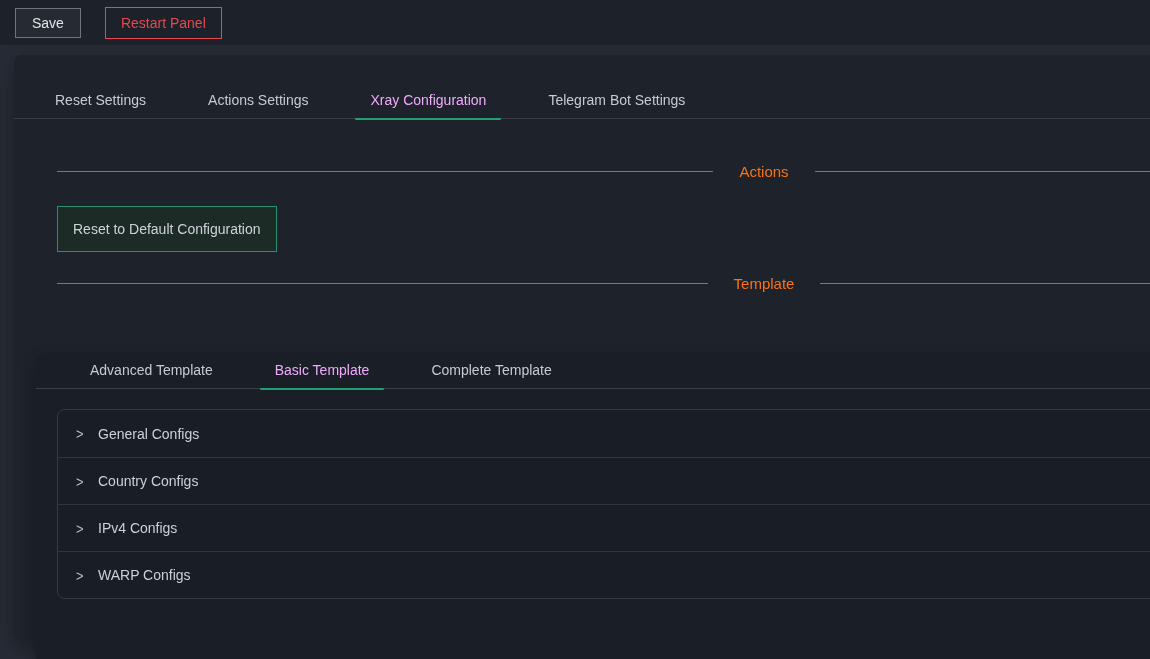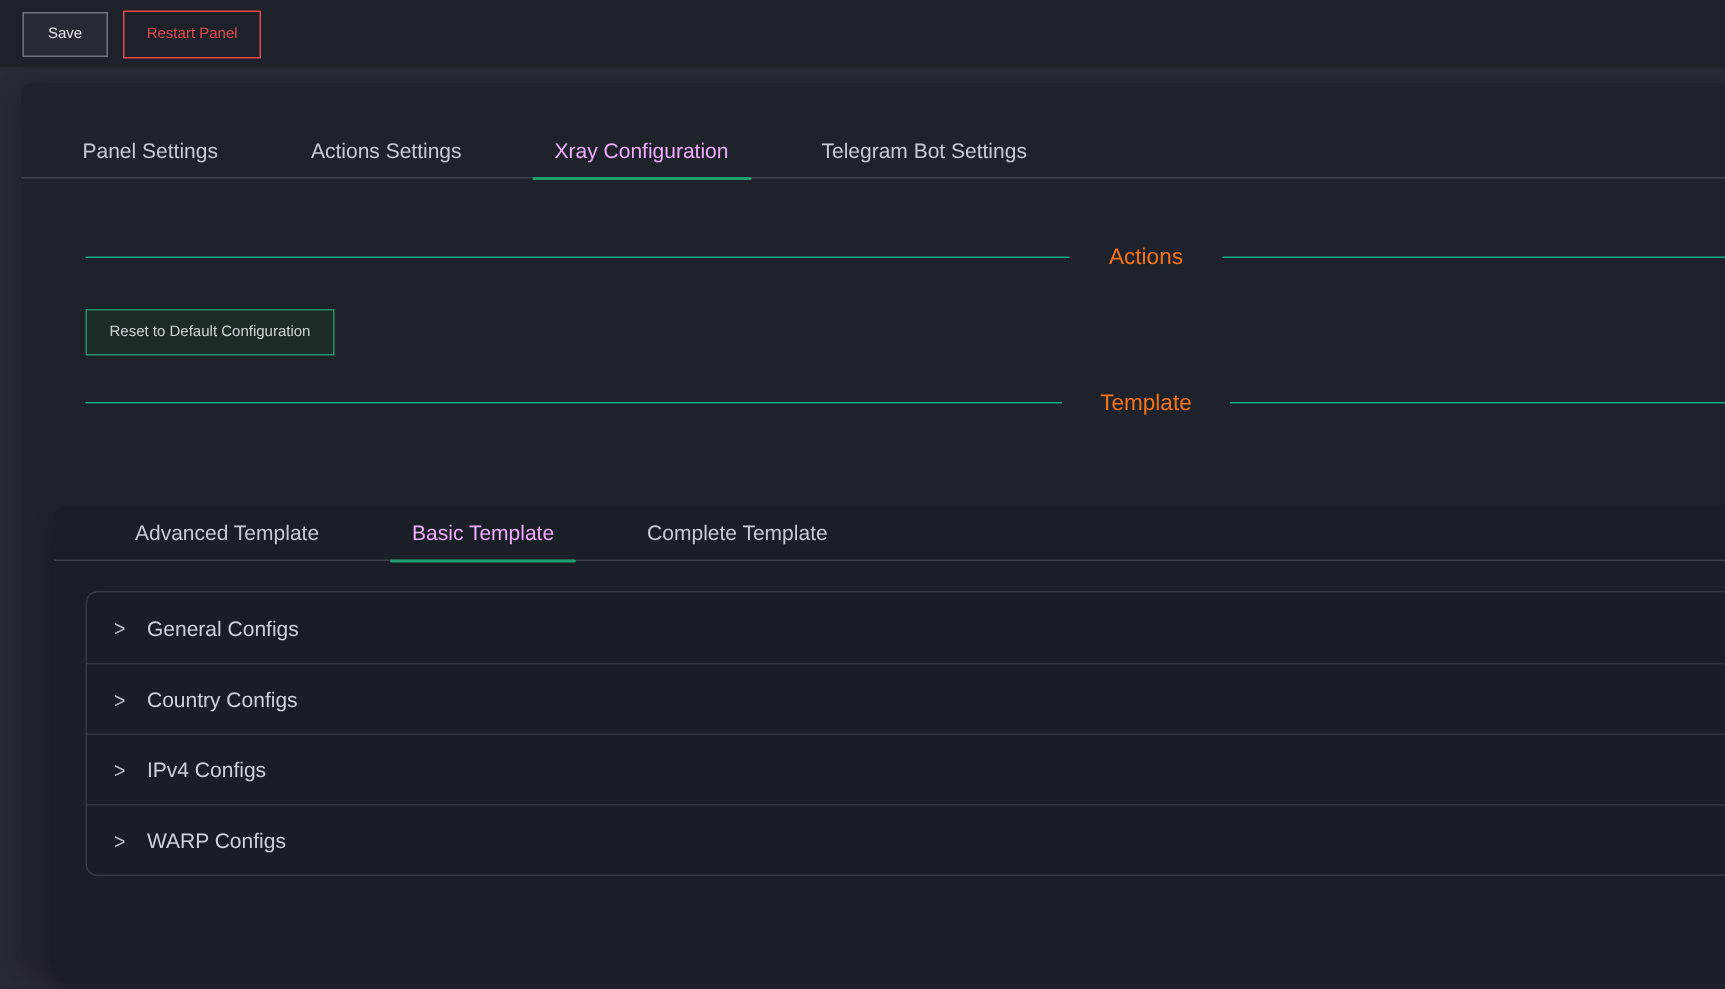--- a/index.html
+++ b/index.html
@@ -9,28 +9,28 @@
     font-family:"Liberation Sans", sans-serif;
     position:relative;
   }
 
   
   .topbar {
     position:absolute; top:0; left:0; width:100%; height:45px;
     background:#1d212a;
     display:flex; align-items:center; padding-left:15px;
   }
-  .btn { font-family:"Liberation Sans", sans-serif; font-size:10px; cursor:pointer;
+  .btn { font-family:"Liberation Sans", sans-serif; font-size:14px; cursor:pointer;
          border-radius:0;text-align:right; }
   .btn-save {
     height:30px; padding:0 16px;
     background:#262a33; border:1px solid #6f747e; color:#e3e5e8;
   }
   .btn-restart {
-    height:32px; padding:0 15px; margin-left:10px;
+    height:32px; padding:0 15px; margin-left:24px;
     background:transparent; border:1px solid #e5494e; color:#e5494e;
   }
 
   
   .outer-card {
     position:absolute; left:14px; top:55px;
     width:1500px; height:586px;
     background:#1e222b; border-radius:8px;
     box-shadow:0 8px 20px rgba(0,0,0,0.28);
   }
@@ -55,21 +55,21 @@
   
   .divider { display:flex; align-items:center; height:32px; margin:0 43px; }
   .divider .line { flex:1; height:1px; background:#0fae80; }
   .divider .label { margin:0 26px; font-size:15px; color:#f97316; white-space:nowrap; }
   .divider-actions { margin-top:36px; }
   .divider-templates { margin-top:15px; }
 
   
   .btn-reset {
     display:block; margin:19px 0 0 43px;
-    height:31px; padding:0 15px;
+    height:46px; padding:0 15px;
     background:#1d2b27; border:1px solid #2b8f6b; color:#ced3d9;
   }
 
   
   .inner-card {
     margin:16px 0 0 22px; width:1456px; height:318px;
     background:#1a1e27; border-radius:8px;
     box-shadow:0 6px 14px rgba(0,0,0,0.25);
   }
   .tabs-inner { margin-top:54px; padding-left:39px; }
@@ -95,21 +95,21 @@
 <body>
 
 <header class="topbar">
   <button class="btn btn-save">Save</button>
   <button class="btn btn-restart">Restart Panel</button>
 </header>
 
 <main class="outer-card">
 
   <nav class="tabs tabs-main">
-    <div class="tab">Panel Settings</div>
+    <div class="tab">Reset Settings</div>
     <div class="tab">Actions Settings</div>
     <div class="tab active">Xray Configuration</div>
     <div class="tab">Telegram Bot Settings</div>
   </nav>
 
   <div class="divider divider-actions">
     <span class="line"></span>
     <span class="label">Actions</span>
     <span class="line"></span>
   </div>

